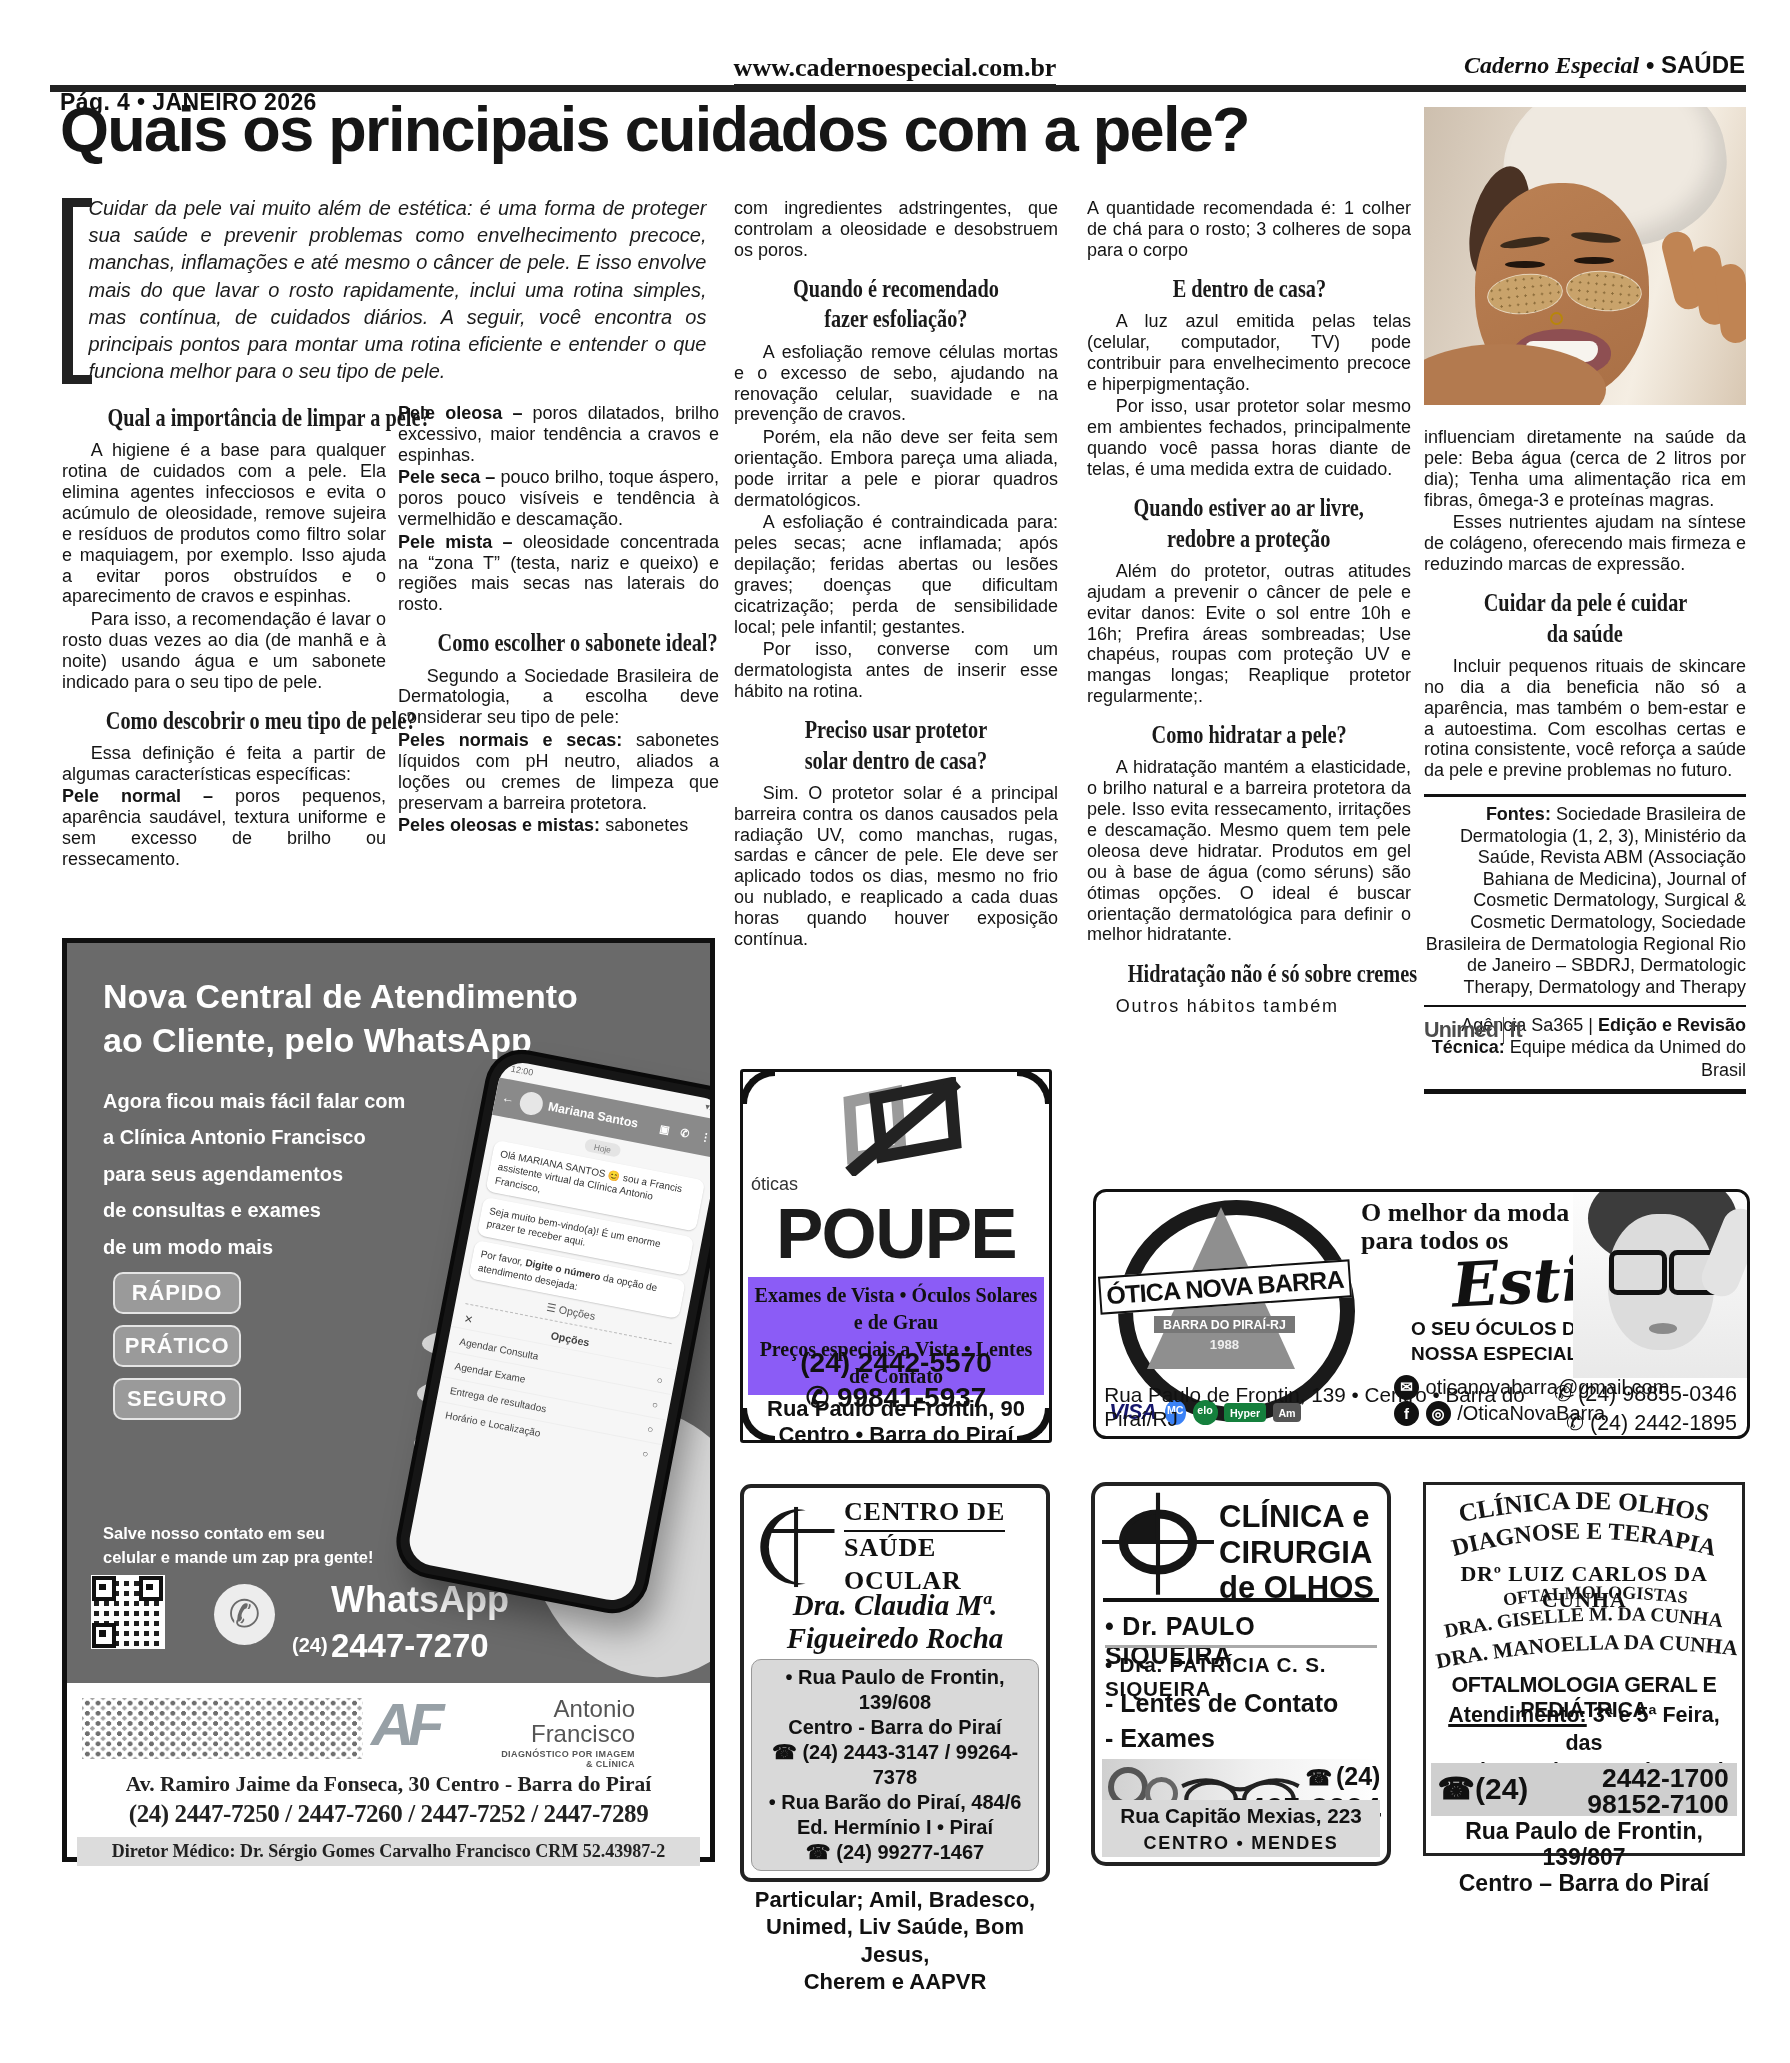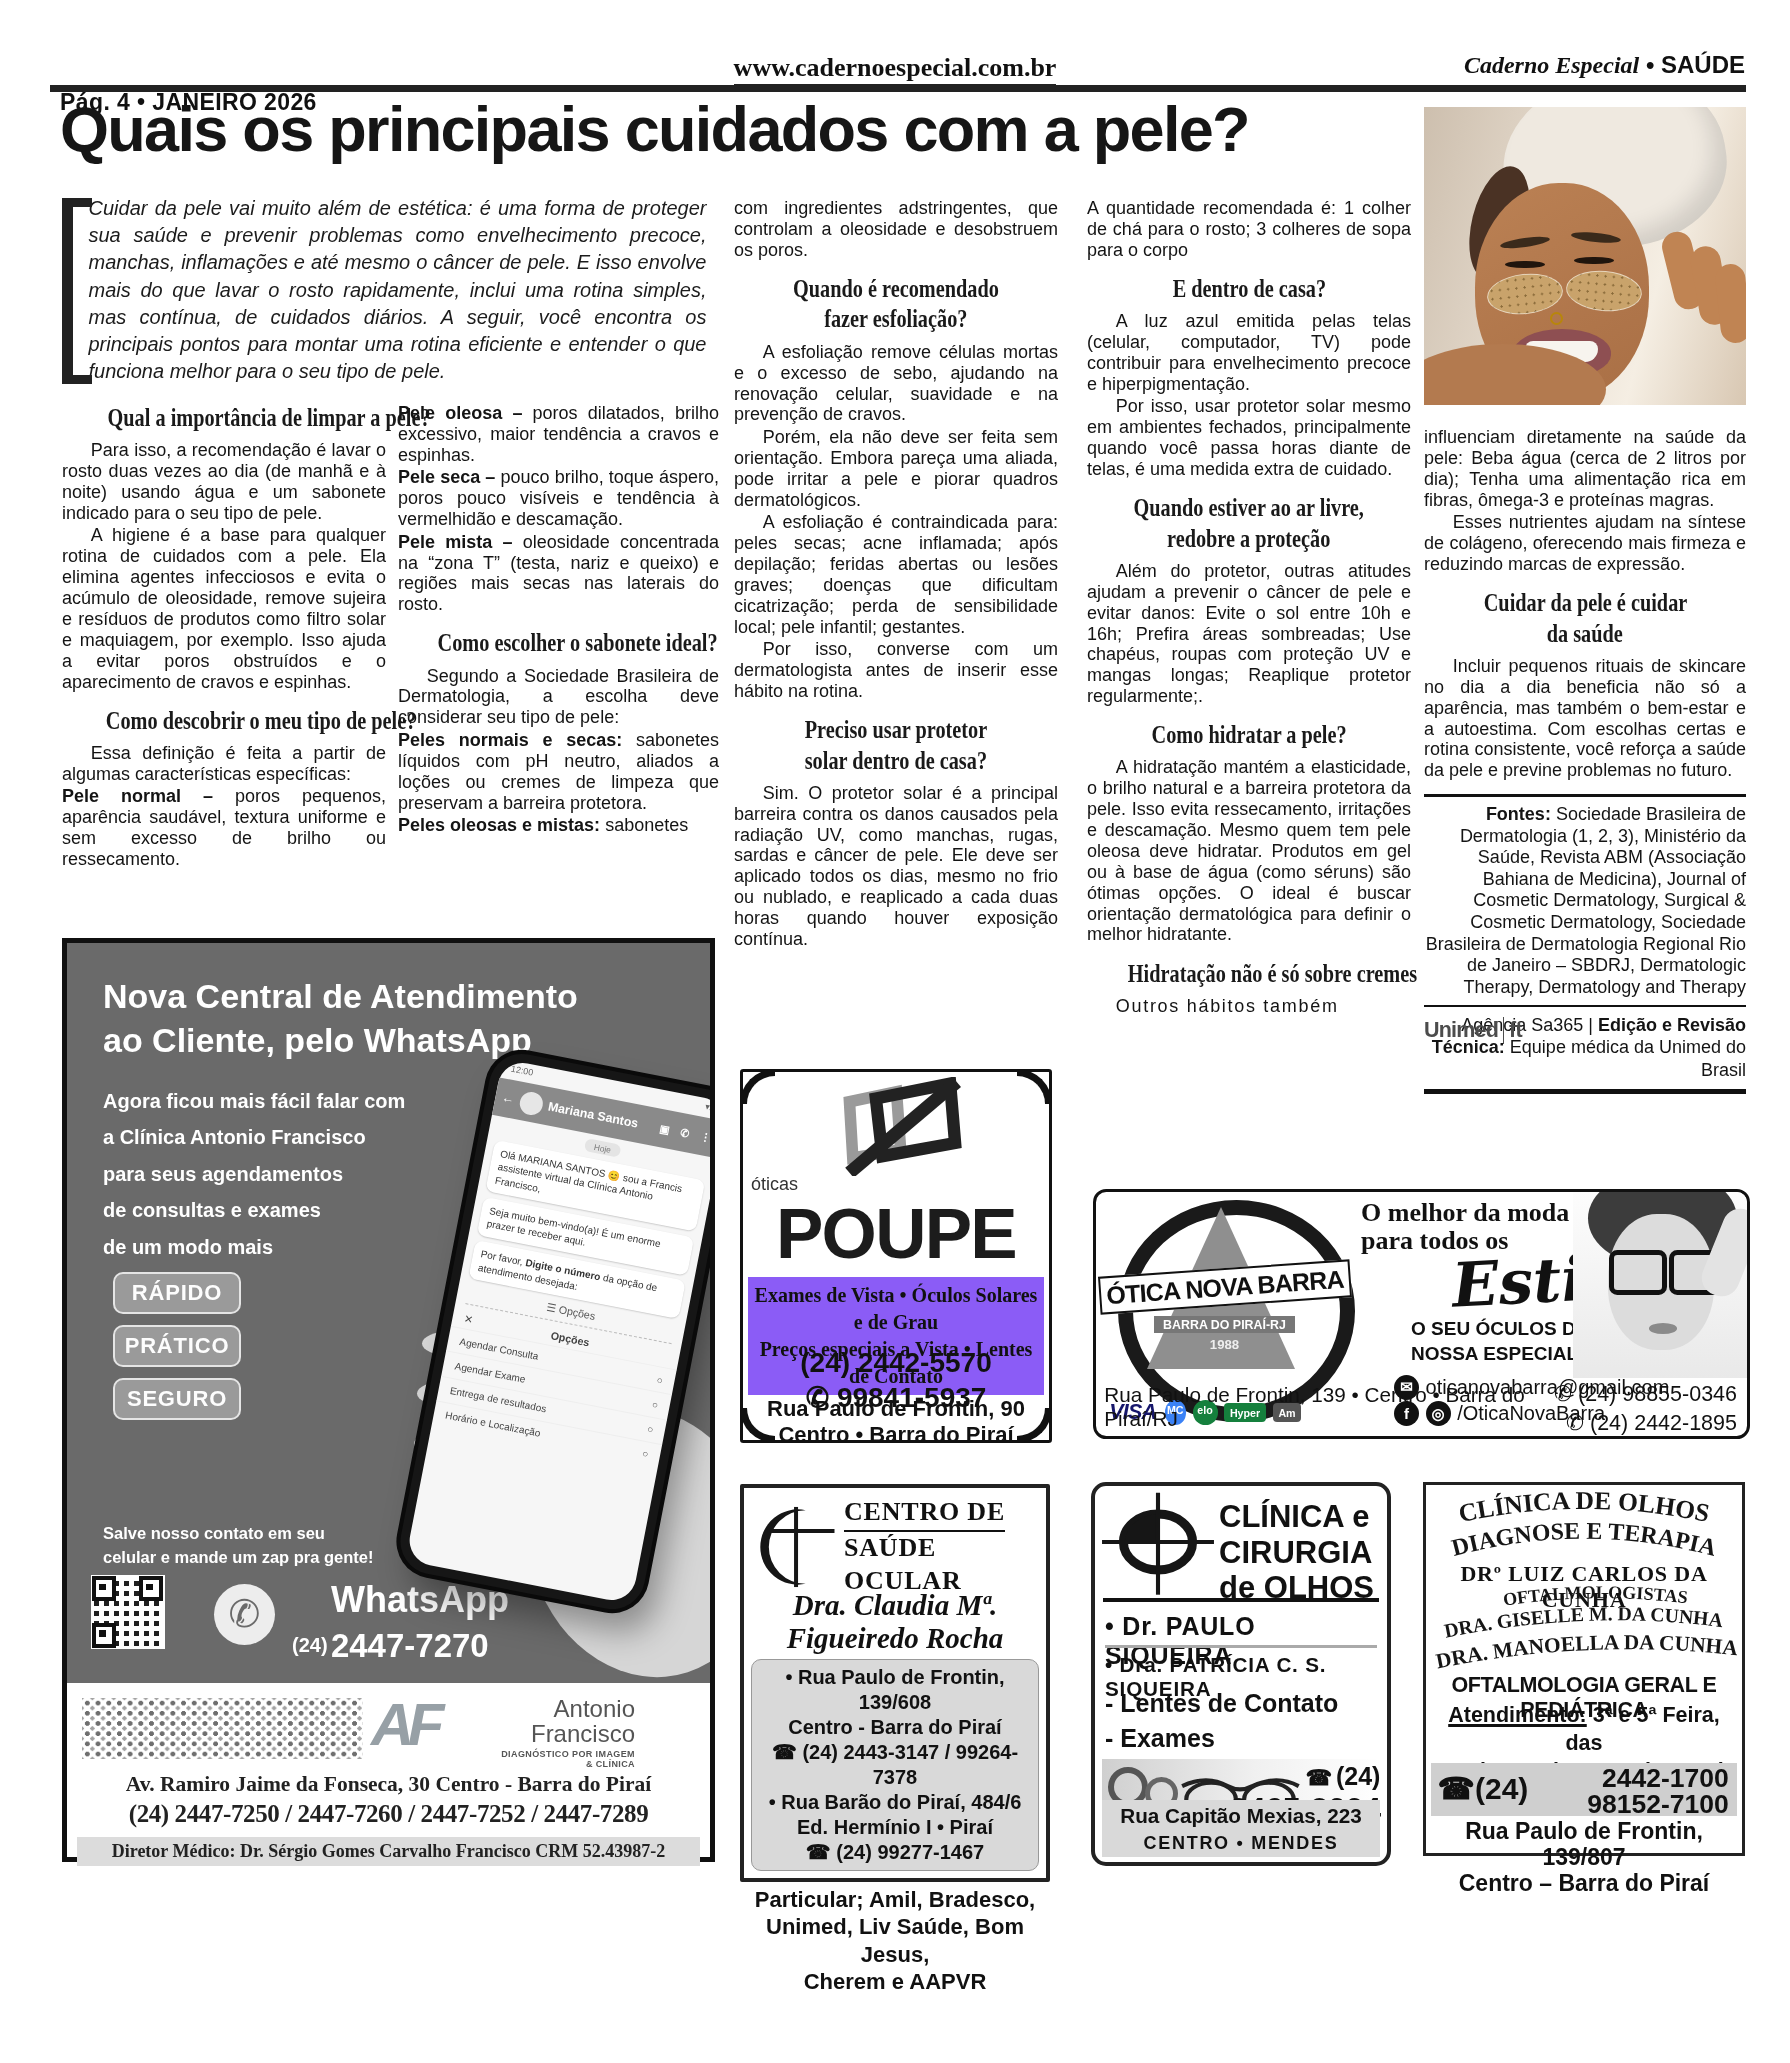--- a/index.html
+++ b/index.html
@@ -124,21 +124,21 @@
   .nb-row{font-size:20px;margin:1.7px 0 0 33px;display:flex;align-items:center;gap:6.6px;}
   .soc{display:inline-flex;width:25px;height:25px;border-radius:50%;background:#111;color:#fff;font-weight:bold;align-items:center;justify-content:center;font-size:15px;flex:none;}
   .nb-photo{position:absolute;right:0;top:0;width:174px;height:186px;overflow:hidden;background:linear-gradient(180deg,#fdfdfd,#e9e9e9);}
   .nbp-hair{position:absolute;left:15px;top:-23px;width:149px;height:99px;background:#3c3c3c;border-radius:50%;}
   .nbp-face{position:absolute;left:35px;top:21.5px;width:106px;height:136px;background:#dcdcdc;border-radius:46%;}
   .nbp-gl{position:absolute;width:48px;height:35px;border:5.8px solid #111;border-radius:8.3px;top:58px;}
   .nbp-lips{position:absolute;left:76px;top:131px;width:28px;height:10.7px;background:#8a8a8a;border-radius:50%;}
   .nbp-hand{position:absolute;right:-3.3px;top:15px;width:38px;height:91px;background:#e3e3e3;border-radius:18px;transform:rotate(22deg);}
   .nb-tels{position:absolute;right:10px;top:188px;text-align:right;font-size:21.5px;font-weight:normal;line-height:1.35;}
   
-  .cso{left:740px;top:1484px;width:310px;height:398px;border:4.1px solid #222;border-radius:2px;box-sizing:border-box;}
+  .cso{left:740px;top:1484px;width:310px;height:398px;border:4.1px solid #222;border-radius:11px;box-sizing:border-box;}
   .cso-logo{position:absolute;left:11.6px;top:8.3px;display:flex;gap:8.3px;align-items:center;}
   .cso-word{font-family:"Liberation Serif",serif;font-weight:bold;font-size:26px;letter-spacing:0.8px;line-height:1.25;}
   .cso-word .u{border-bottom:2.5px solid #111;display:inline-block;padding-bottom:1.7px;}
   .cso-drs{position:absolute;left:0;right:0;top:101px;text-align:center;font-family:"Liberation Serif",serif;font-style:italic;font-weight:bold;font-size:29px;line-height:1.15;}
   .cso-oft{position:absolute;left:0;right:0;top:174px;text-align:center;font-size:21.5px;font-weight:bold;letter-spacing:5.8px;}
   .cso-serv{position:absolute;left:10px;right:10px;top:205px;text-align:center;font-size:22px;font-weight:bold;line-height:1.25;}
   .cso-band{position:absolute;left:6.6px;right:6.6px;bottom:6.6px;background:#d9d9d9;border:1.7px solid #999;border-radius:10px;text-align:center;font-size:20px;font-weight:bold;line-height:1.25;padding:5px 0;}
   
   .cco{left:1091px;top:1482px;width:300px;height:384px;border:4.1px solid #222;border-radius:15px;box-sizing:border-box;overflow:hidden;}
   .cco-title{position:absolute;left:124px;top:13.2px;font-size:31px;font-weight:bold;line-height:1.15;}
@@ -193,22 +193,22 @@
     <div class="ph-shoulder"></div>
   </div>
 
   <div class="abs intro">
     <div class="bracket"></div>
     <span>Cuidar da pele vai muito além de estética: é uma forma de proteger sua saúde e prevenir problemas como envelhecimento precoce, manchas, inflamações e até mesmo o câncer de pele. E isso envolve mais do que lavar o rosto rapidamente, inclui uma rotina simples, mas contínua, de cuidados diários. A seguir, você encontra os principais pontos para montar uma rotina eficiente e entender o que funciona melhor para o seu tipo de pele.</span>
   </div>
 
   <div class="abs col c1">
     <div class="shead" style="margin-top:0"><span class="cond">Qual a importância de limpar a pele?</span></div>
+    <p class="ind">A higiene é a base para qualquer rotina de cuidados com a pele. Ela elimina agentes infecciosos e evita o acúmulo de oleosidade, remove sujeira e resíduos de produtos como filtro solar e maquiagem, por exemplo. Isso ajuda a evitar poros obstruídos e o aparecimento de cravos e espinhas.</p>
     <p class="ind">Para isso, a recomendação é lavar o rosto duas vezes ao dia (de manhã e à noite) usando água e um sabonete indicado para o seu tipo de pele.</p>
-    <p class="ind">A higiene é a base para qualquer rotina de cuidados com a pele. Ela elimina agentes infecciosos e evita o acúmulo de oleosidade, remove sujeira e resíduos de produtos como filtro solar e maquiagem, por exemplo. Isso ajuda a evitar poros obstruídos e o aparecimento de cravos e espinhas.</p>
     <div class="shead"><span class="cond">Como descobrir o meu tipo de pele?</span></div>
     <p class="ind">Essa definição é feita a partir de algumas características específicas:</p>
     <p><b>Pele normal –</b><span> poros pequenos, aparência saudável, textura uniforme e sem excesso de brilho ou ressecamento.</span></p>
   </div>
 
   <div class="abs col c2">
     <p><b>Pele oleosa –</b><span> poros dilatados, brilho excessivo, maior tendência a cravos e espinhas.</span></p>
     <p><b>Pele seca –</b><span> pouco brilho, toque áspero, poros pouco visíveis e tendência à vermelhidão e descamação.</span></p>
     <p><b>Pele mista –</b><span> oleosidade concentrada na “zona T” (testa, nariz e queixo) e regiões mais secas nas laterais do rosto.</span></p>
     <div class="shead"><span class="cond">Como escolher o sabonete ideal?</span></div>

